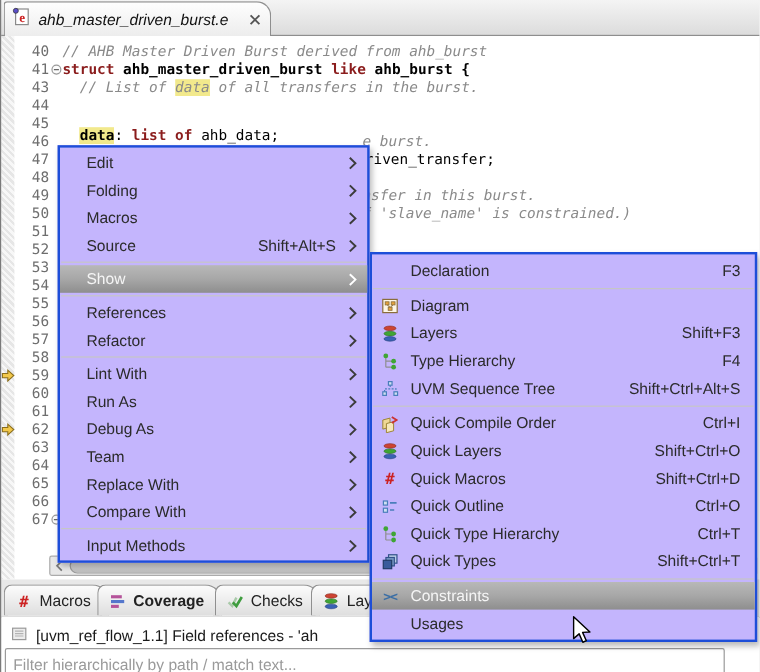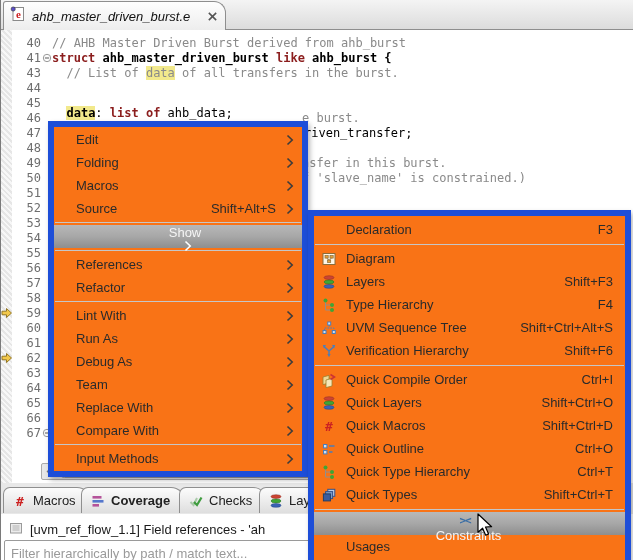--- a/index.html
+++ b/index.html
@@ -21,21 +21,21 @@
   .hatch{position:absolute;left:0;top:0;bottom:0;width:11px;
          background-image:repeating-linear-gradient(45deg,#e6e6e6 0 2px,#f7f7f7 2px 4px);}
   .code-rows{position:absolute;top:6px;left:0;right:0;}
   .row{display:flex;height:15px;font-family:"DejaVu Sans Mono",monospace;font-size:12px;line-height:15px;white-space:pre;}
   .mcell{width:11px;flex:none;position:relative;}
   .ncell{width:29px;flex:none;text-align:right;color:#6e6e6e;padding-right:1px;}
   .rest{flex:1;position:relative;padding-left:10px;box-sizing:border-box;}
   .row.current .rest{background:#14b8a6;margin-top:25px;}
   .fold{position:absolute;left:0;top:2px;line-height:0;}
   .mk{position:absolute;left:0;top:1px;line-height:0;}
-  .c-comment{color:#8a8a8a;}
+  .c-comment{color:#8a8a8a;font-style:italic;}
   .c-kw{color:#8b1d1d;font-weight:bold;}
   .c-bold{font-weight:bold;}
   .c-hl{background:#f2e98c;}
 
   
   .hscroll{position:absolute;left:40px;top:433px;width:590px;height:17px;background:#e8e8e8;
            border:1px solid #ababab;border-radius:2px;box-sizing:border-box;display:flex;align-items:center;}
   .hs-btn{width:15px;height:15px;flex:none;display:flex;align-items:center;justify-content:center;}
   .hs-thumb{height:13px;width:534px;margin-left:1px;border:1px solid #9a9a9a;border-radius:7px;
             background:linear-gradient(#dedede,#bdbdbd);box-sizing:border-box;}
@@ -47,32 +47,32 @@
         border-radius:7px 14px 0 0;background:linear-gradient(#fcfcfc,#dedede);
         display:flex;align-items:center;padding:0 14px 0 8px;font-size:13px;color:#222;white-space:nowrap;}
   .btab .bticon{margin-right:5px;line-height:0;}
   .bcontent{position:absolute;left:0;right:0;top:31px;bottom:0;background:#fff;}
   .status{display:flex;align-items:center;gap:7px;padding:5px 0 0 8px;font-size:13px;color:#1a1a1a;height:20px;}
   .filter{position:absolute;left:3px;top:26px;width:600px;height:26px;border:1px solid #9a9a9a;border-radius:2px;
           background:#fff;font-family:"Liberation Sans",sans-serif;font-size:13px;color:#333;padding:0 6px;box-sizing:border-box;}
   .filter::placeholder{color:#9a9a9a;}
 
   
-  .menu{position:absolute;background:#f97316;border:6px solid #1d4ed8;box-shadow:2px 3px 5px rgba(0,0,0,.28);
+  .menu{position:absolute;background:#c4b5fd;border:2px solid #1d4ed8;box-shadow:2px 3px 5px rgba(0,0,0,.28);
         box-sizing:border-box;}
   #context-menu{left:48px;top:121px;width:260px;padding:1px 0;z-index:50;}
   #show-submenu{left:308px;top:210px;width:323px;padding:2px 0;z-index:60;}
   .mi{height:23px;display:flex;align-items:center;font-size:13px;color:#2b2b2b;padding-right:8px;}
   #context-menu .mi{padding-left:22px;}
   #show-submenu .mi{padding-left:6px;}
   .mi-icon{width:18px;flex:none;margin-right:8px;display:flex;align-items:center;justify-content:center;line-height:0;}
   .mi-label{flex:none;}
   .mi-short{margin-left:auto;color:#2b2b2b;padding-right:4px;}
   .mi-arrow{width:14px;flex:none;display:flex;justify-content:flex-end;color:#3c3c3c;line-height:0;}
-  .mi.hl{background:linear-gradient(#b8b8b8,#a7a7a7 50%,#8e8e8e);color:#f5f5f5;flex-direction:column;}
+  .mi.hl{background:linear-gradient(#b8b8b8,#a7a7a7 50%,#8e8e8e);color:#f5f5f5;}
   .mi.hl .mi-short{color:#f5f5f5;}
   .mi.hl .mi-arrow{color:#fff;}
   .sep{border-top:1px solid #c6c6c6;margin:2px 1px;}
   #show-submenu .sep{margin:3px 1px 2px 1px;}
 
   .cursor{position:absolute;left:477px;top:513px;z-index:120;line-height:0;}
 </style>
 </head>
 <body>
 
@@ -367,32 +367,20 @@
         <svg width="16" height="16" viewBox="0 0 16 16">
           <path d="M8.2,5 V7.5 M3.5,10.5 V8 H13 V10.5" stroke="#4a7ebb" stroke-width="1" stroke-dasharray="1.6,1.2" fill="none"></path>
           <rect x="6.7" y="2" width="3" height="3" fill="#cfe0f2" stroke="#4a7ebb"></rect>
           <rect x="2" y="10.5" width="3" height="3" fill="#cfe0f2" stroke="#4a7ebb"></rect>
           <rect x="11.3" y="10.5" width="3" height="3" fill="#cfe0f2" stroke="#4a7ebb"></rect>
         </svg>
       </span>
       <span class="mi-label">UVM Sequence Tree</span>
       <span class="mi-short">Shift+Ctrl+Alt+S</span>
     </div>
-    <div class="mi">
-      <span class="mi-icon">
-        <svg width="16" height="16" viewBox="0 0 16 16">
-          <path d="M3,3.5 L8,8 L13,3.5 M8,8 V12" stroke="#4a7ebb" stroke-width="1.4" fill="none"></path>
-          <polygon points="6.4,11 9.6,11 8,14.2" fill="#4a7ebb"></polygon>
-          <polygon points="1.8,2 5,2 3,5.4" fill="#4a7ebb"></polygon>
-          <polygon points="11,2 14.2,2 13,5.4" fill="#4a7ebb"></polygon>
-        </svg>
-      </span>
-      <span class="mi-label">Verification Hierarchy</span>
-      <span class="mi-short">Shift+F6</span>
-    </div>
     <div class="sep"></div>
     <div class="mi">
       <span class="mi-icon">
         <svg width="16" height="16" viewBox="0 0 16 16">
           <polygon points="2,5 8,3.4 8,11 2,12.6" fill="#efd896" stroke="#9a8230" stroke-width="0.8"></polygon>
           <polygon points="5,8 11,6.4 11,14 5,15.6" fill="#f6e8bb" stroke="#9a8230" stroke-width="0.8"></polygon>
           <path d="M9.5,2.5 L13.5,5 L9.5,7.5" fill="none" stroke="#cc3333" stroke-width="1.5"></path>
         </svg>
       </span>
       <span class="mi-label">Quick Compile Order</span>

